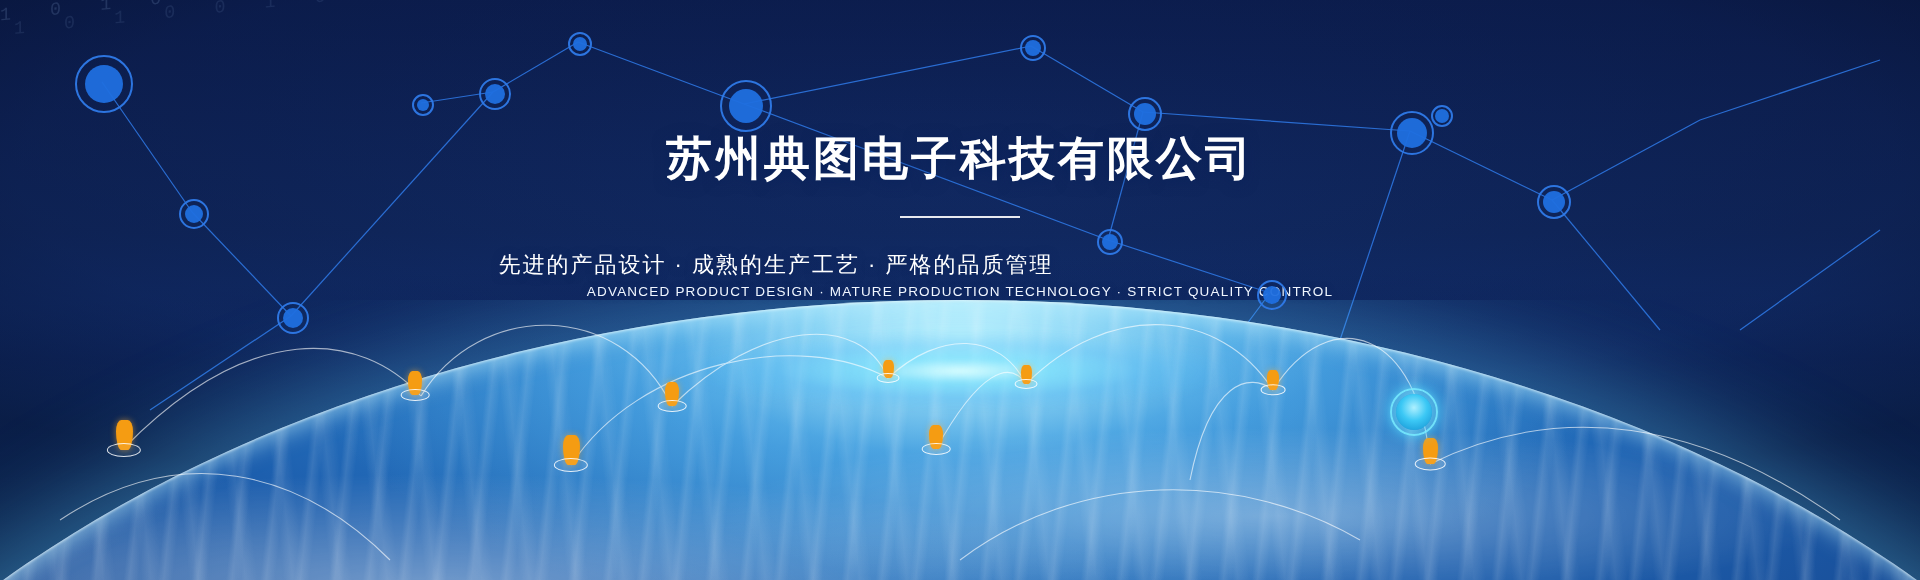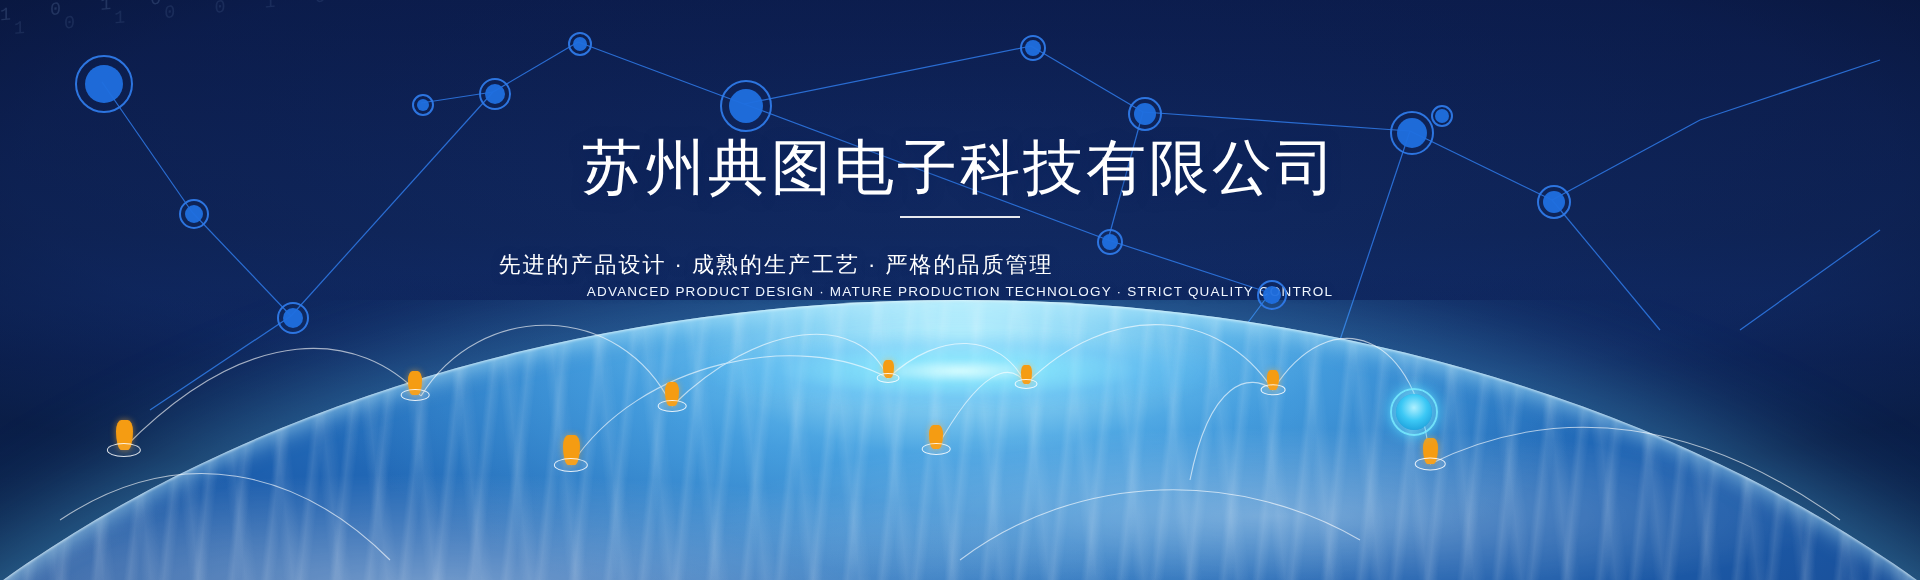--- a/index.html
+++ b/index.html
@@ -37,21 +37,21 @@
   
   .netsvg{position:absolute;left:0;top:0;width:1920px;height:430px;}
 
   
   .center-col{
     position:absolute;left:0;top:0;width:1920px;
     text-align:center;
   }
   .title{
     position:absolute;left:0;top:128px;width:1920px;
-    font-size:60px;font-weight:normal;color:#ffffff;
+    font-size:46px;font-weight:bold;color:#ffffff;
     letter-spacing:3px;
     text-shadow:0 2px 14px rgba(0,30,90,.55);
   }
   .divider{
     position:absolute;left:50%;top:216px;width:120px;height:2px;
     margin-left:-60px;background:#ffffff;opacity:.9;
   }
   .subtitle-cn{
     position:absolute;left:0;top:250px;width:1552px;
     font-size:22px;color:#ffffff;letter-spacing:2px;font-weight:normal;

